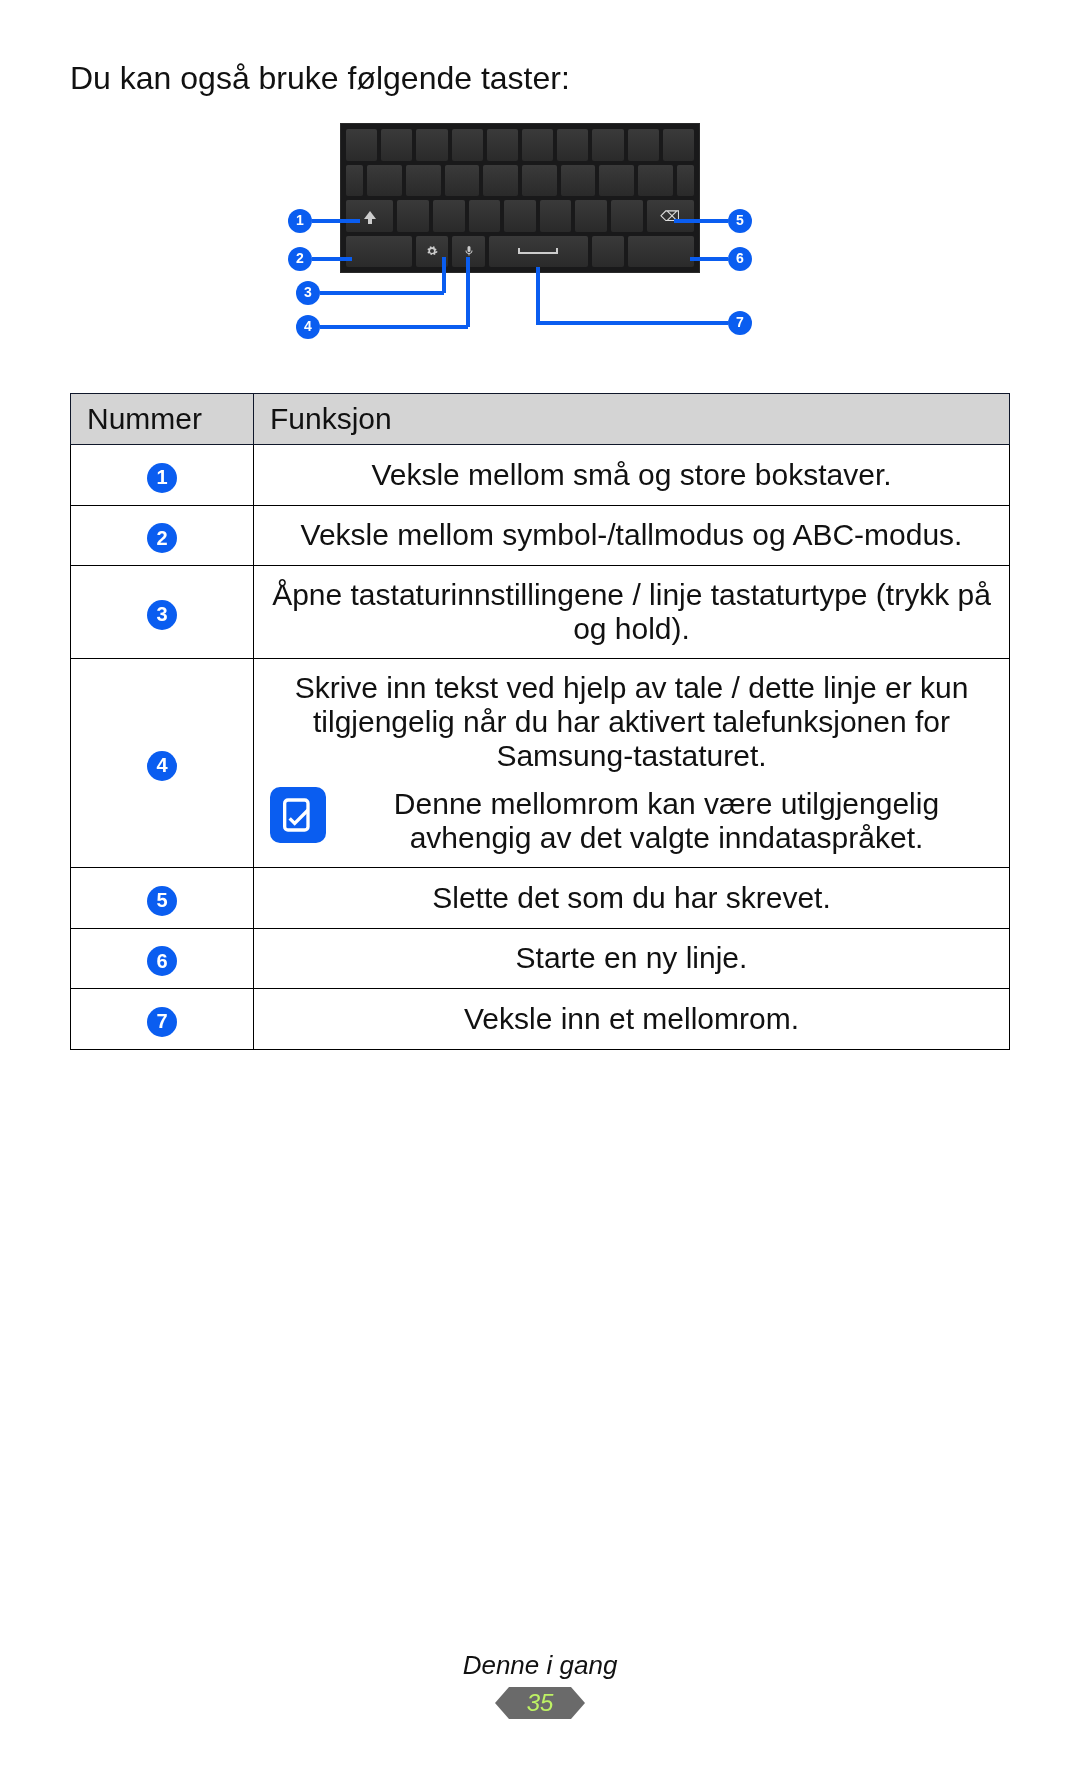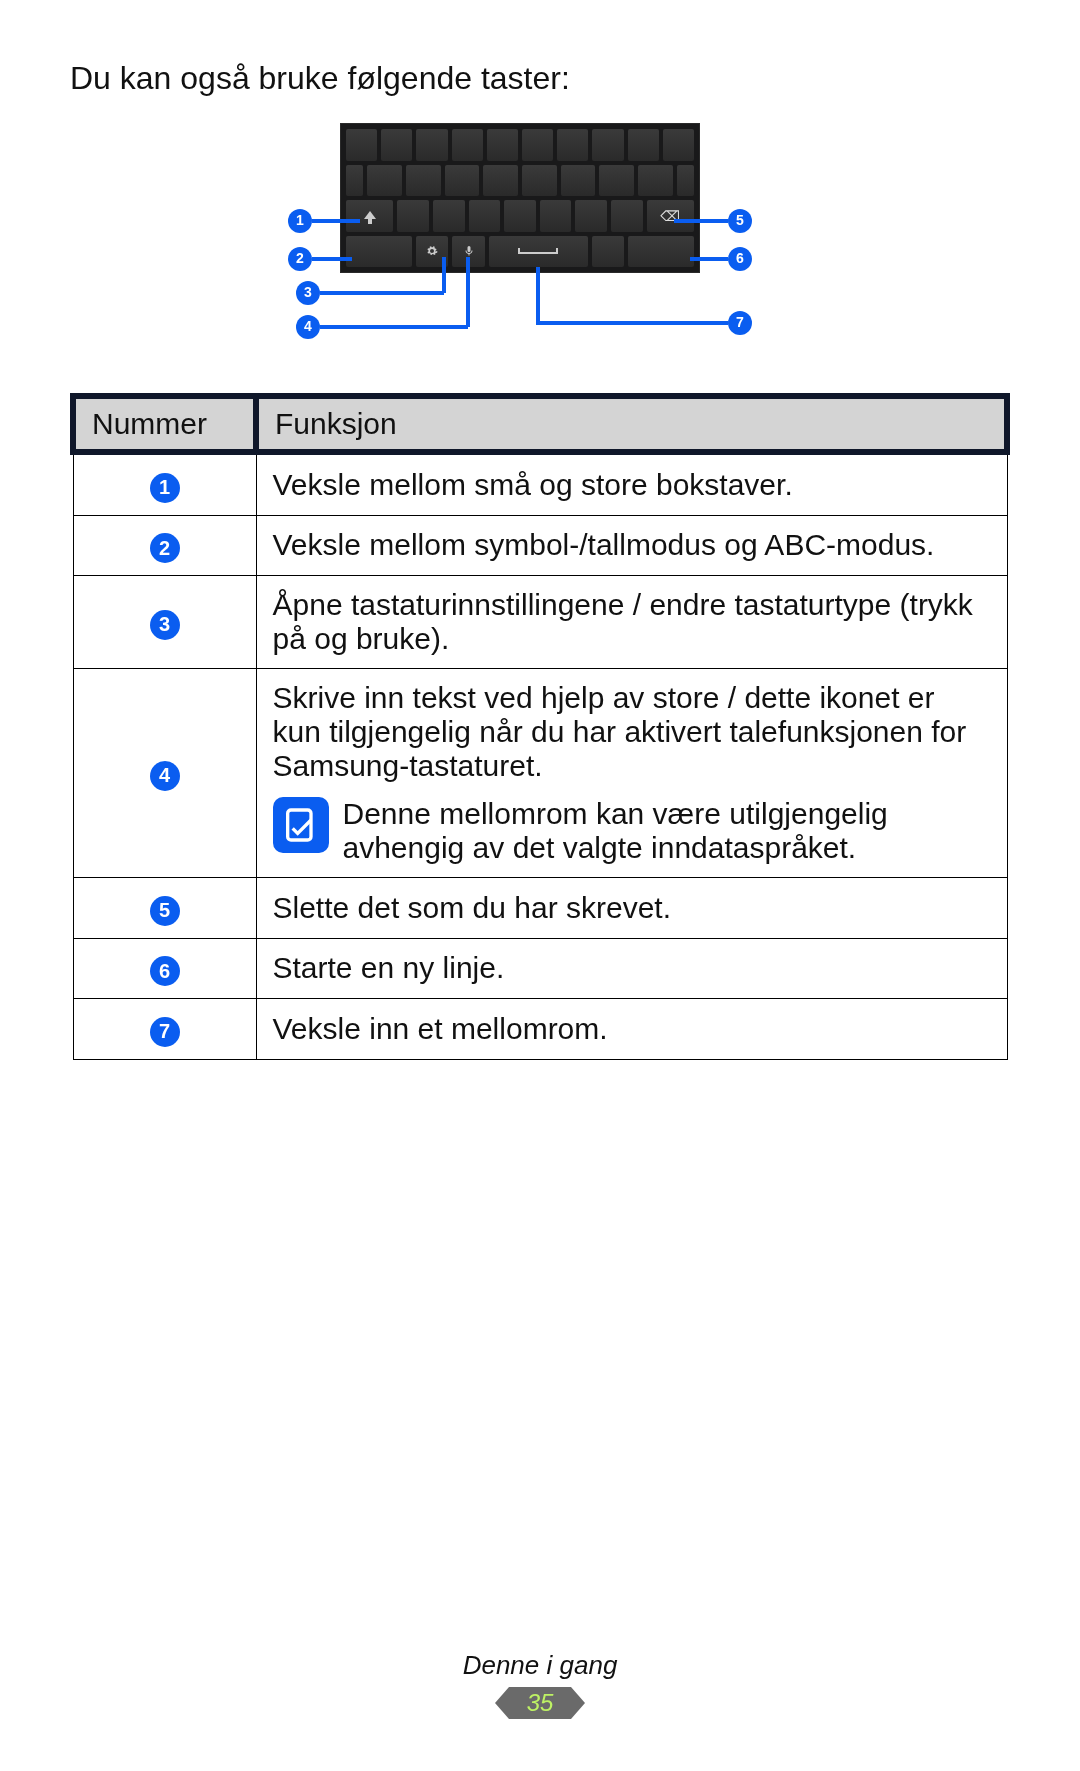--- a/index.html
+++ b/index.html
@@ -116,29 +116,30 @@
   .ftable {
     width: 100%;
     border-collapse: collapse;
     font-size: 30px;
   }
   .ftable th {
     background: #d4d4d4;
     font-weight: normal;
     text-align: left;
     padding: 8px 16px;
-    border: 6px solid #0f172a;
+    border: 1px solid #0f172a;
     font-size: 30px;
   }
   .ftable td {
     padding: 12px 16px;
     border-left: 1px solid #000;
     border-right: 1px solid #000;
     border-bottom: 1px solid #000;
     vertical-align: middle;
+    text-align: center;
   }
   .ftable td.num {
     width: 150px;
     text-align: center;
     vertical-align: middle;
   }
   .badge {
     display: inline-flex;
     width: 30px; height: 30px;
     background: #0a5df0;
@@ -309,26 +310,26 @@
       <tr>
         <td class="num"><span class="badge">1</span></td>
         <td>Veksle mellom små og store bokstaver.</td>
       </tr>
       <tr>
         <td class="num"><span class="badge">2</span></td>
         <td>Veksle mellom symbol-/tallmodus og ABC-modus.</td>
       </tr>
       <tr>
         <td class="num"><span class="badge">3</span></td>
-        <td>Åpne tastaturinnstillingene / endre tastaturtype (trykk på og bruke).</td>
+        <td>Åpne tastaturinnstillingene / linje tastaturtype (trykk på og hold).</td>
       </tr>
       <tr>
         <td class="num"><span class="badge">4</span></td>
         <td>
-          <div>Skrive inn tekst ved hjelp av store / dette ikonet er kun tilgjengelig når du har aktivert talefunksjonen for Samsung-tastaturet.</div>
+          <div>Skrive inn tekst ved hjelp av tale / dette linje er kun tilgjengelig når du har aktivert talefunksjonen for Samsung-tastaturet.</div>
           <div class="note-row">
             <div class="note-icon">
               <svg viewBox="0 0 24 24" fill="none" stroke="#fff" stroke-width="2">
                 <rect x="4" y="3" width="14" height="18" rx="2"></rect>
                 <path d="M7 14l3 3 8-8"></path>
               </svg>
             </div>
             <div class="note-text">Denne mellomrom kan være utilgjengelig avhengig av det valgte inndataspråket.</div>
           </div>
         </td>

